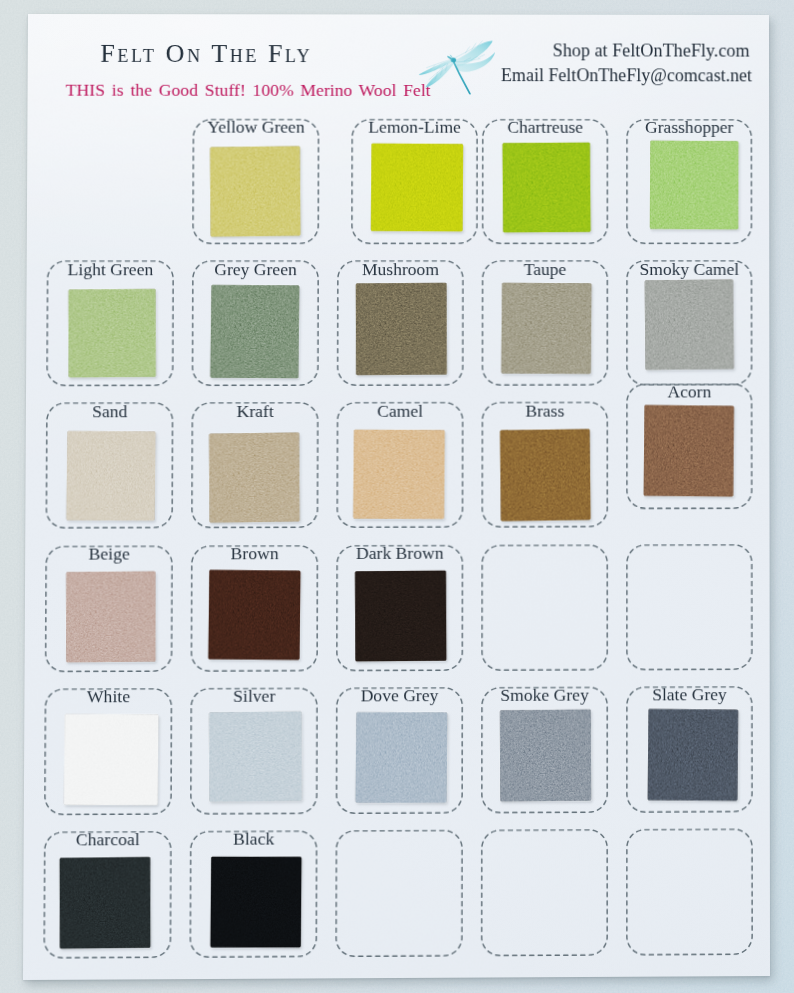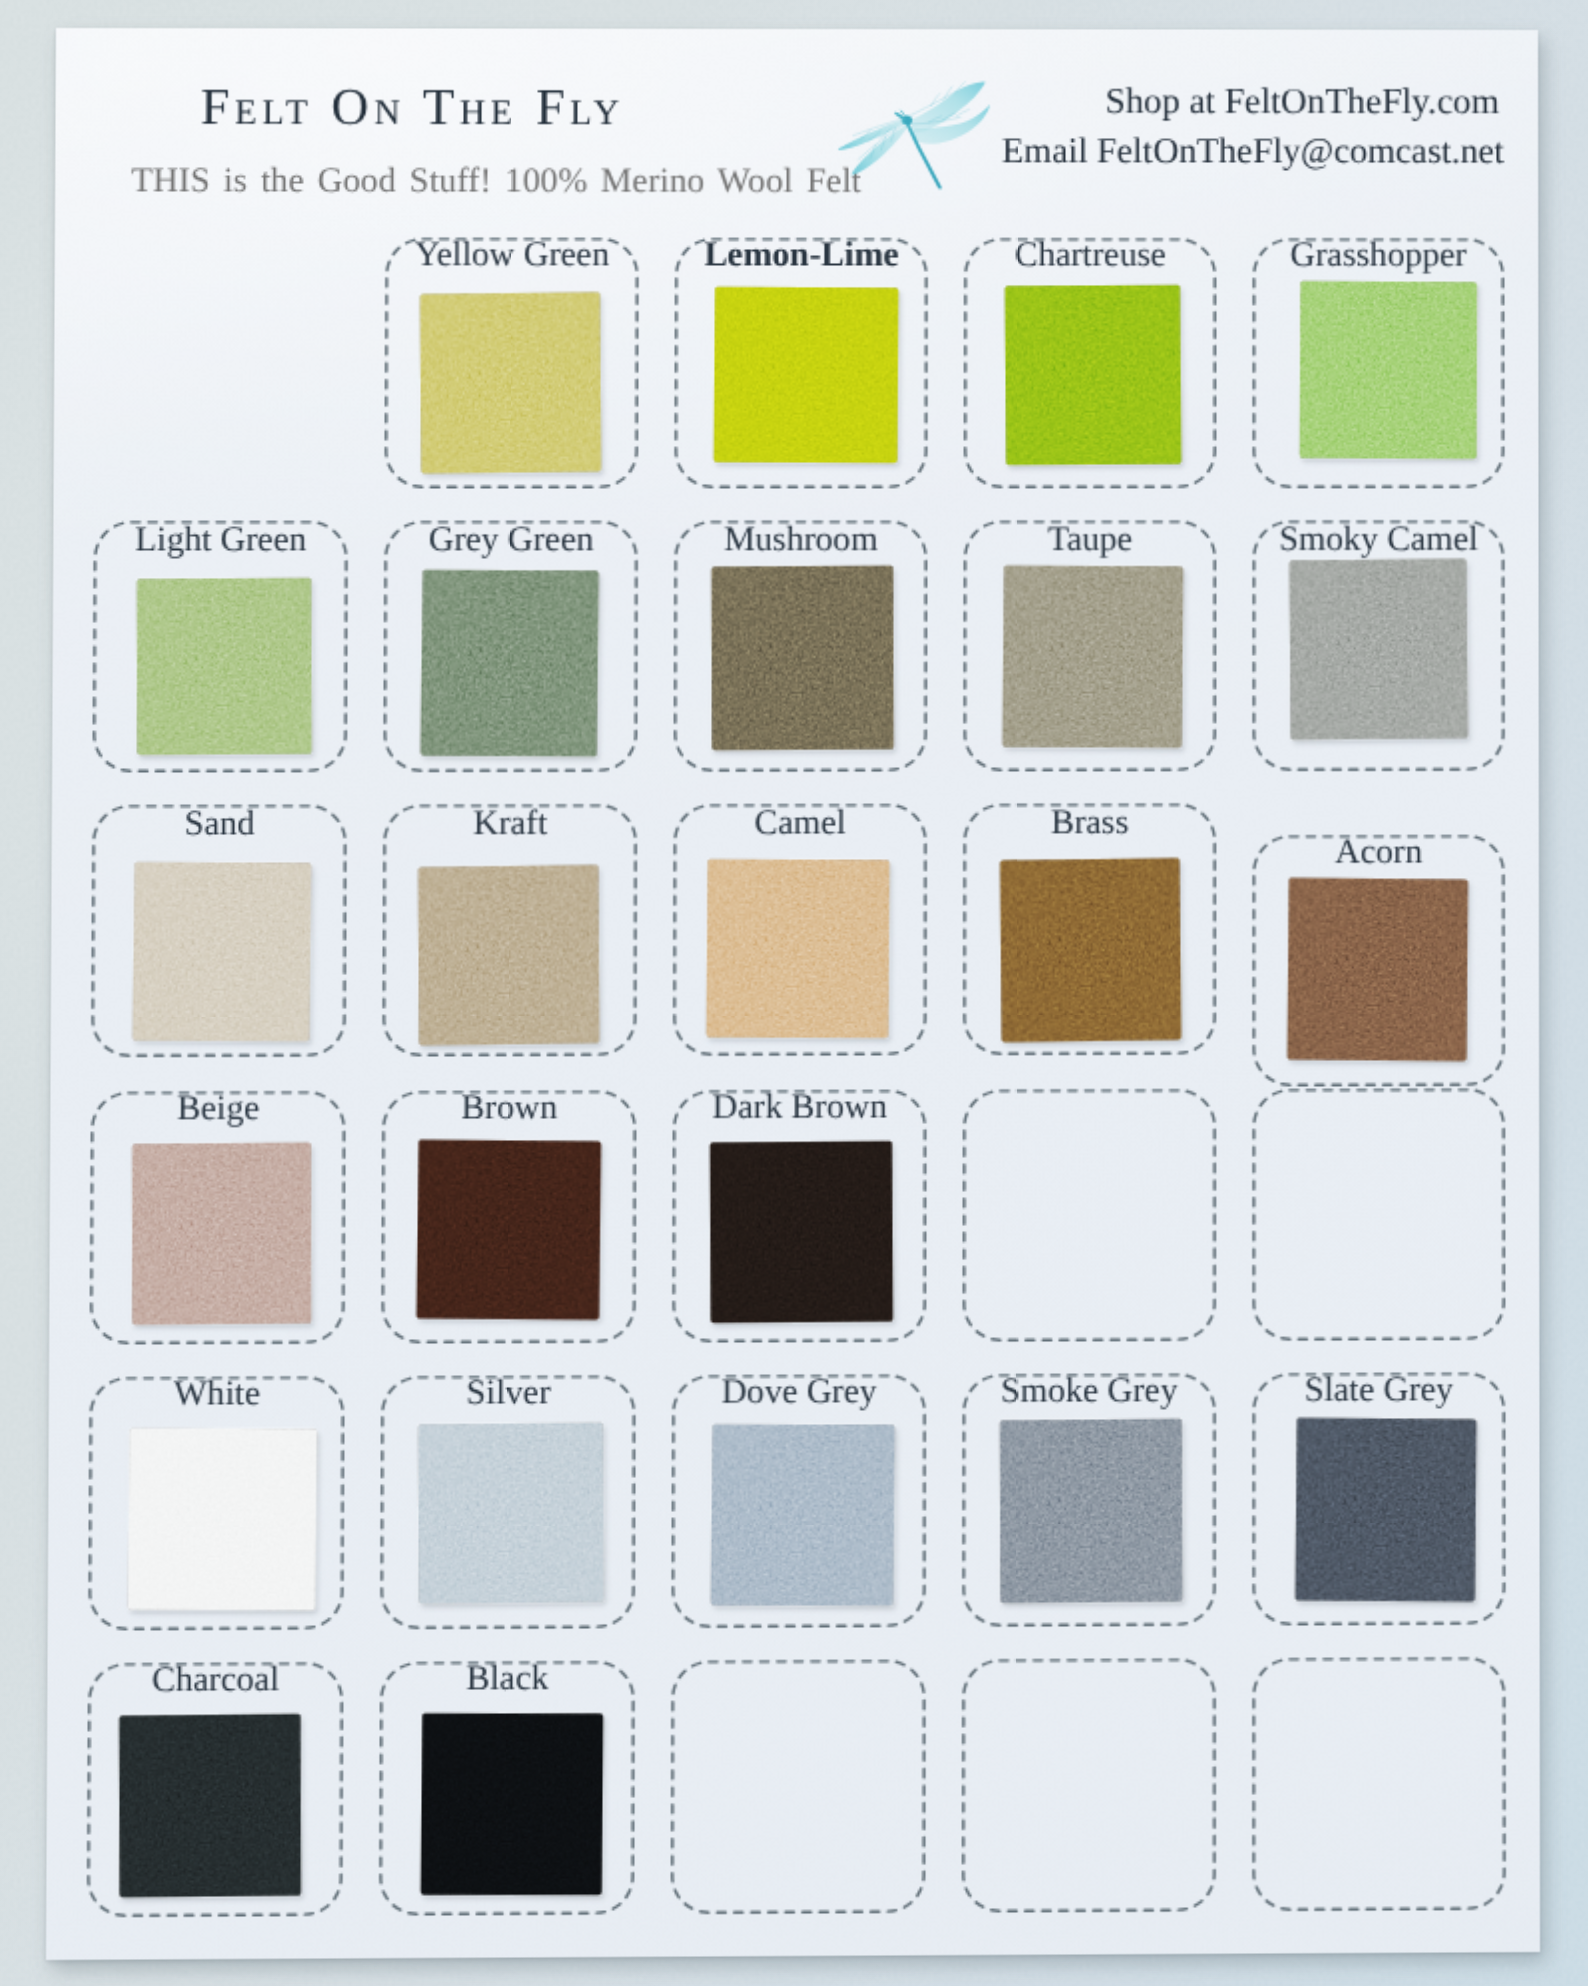--- a/index.html
+++ b/index.html
@@ -29,21 +29,21 @@
       linear-gradient(171deg, rgba(255,255,255,.40) 0%, rgba(255,255,255,.12) 20%, rgba(255,255,255,0) 46%, rgba(214,225,234,.05) 84%, rgba(208,219,229,.10) 100%),
       radial-gradient(120% 38% at 22% 1%, rgba(255,255,255,.50), rgba(255,255,255,0) 72%);
     pointer-events:none;}
   #card-grain{position:absolute;inset:0;opacity:.14;mix-blend-mode:overlay;pointer-events:none;}
 
   
   .hdr-title{position:absolute;left:99.5px;top:34.5px;
     font-size:26px;line-height:38px;letter-spacing:2.6px;color:#222e3a;
     font-variant:small-caps;white-space:nowrap;}
   .hdr-sub{position:absolute;left:65px;top:80.4px;
-    font-size:17.6px;line-height:20px;word-spacing:2.3px;letter-spacing:.05px;color:#737373;white-space:nowrap;}
+    font-size:17.6px;line-height:20px;word-spacing:2.3px;letter-spacing:.05px;color:#be185d;white-space:nowrap;}
   .hdr-shop{position:absolute;left:553px;top:39.5px;
     font-size:18.3px;line-height:20px;color:#25303c;white-space:nowrap;}
   .hdr-mail{position:absolute;left:501px;top:64.5px;
     font-size:18.1px;line-height:20px;color:#25303c;white-space:nowrap;}
 
   
   #dragonfly{position:absolute;left:414px;top:33px;width:86px;height:68px;}
 
   
   #grid{position:absolute;left:0;top:0;width:794px;height:993px;}
@@ -158,21 +158,21 @@
             <div class="cell-border"><svg width="127" height="126" viewBox="0 0 127 126">
                 <rect x="0.85" y="0.85" width="125.3" height="124.3" rx="18" ry="18" fill="none" stroke="#627079" stroke-width="1.45" stroke-dasharray="4.2 4.3" stroke-linecap="round"></rect>
               </svg></div>
             <div class="cell-label">Yellow Green</div>
             <div class="swatch" style="left: 18.4px; top: 28.4px; width: 89.5px; height: 90.4px; background: rgb(211, 205, 119); transform: rotate(-0.6deg); box-shadow: rgba(255, 255, 255, 0.3) 0px 0px 0px 0.7px, rgba(128, 138, 146, 0.32) 1.2px 1.9px 2.6px;">
               <div class="swatch-tex" style="filter:url(#feltA);opacity:.62;mix-blend-mode:overlay"></div>
               <div class="swatch-tex" style="filter:url(#feltB);opacity:.40;mix-blend-mode:overlay"></div>
               <div class="swatch-sh"></div>
             </div>
           </div>
-          <div class="cell" style="left: 337px; top: 119px; font-weight: bold;">
+          <div class="cell" style="left: 351px; top: 119px;">
             <div class="cell-border"><svg width="127" height="126" viewBox="0 0 127 126">
                 <rect x="0.85" y="0.85" width="125.3" height="124.3" rx="18" ry="18" fill="none" stroke="#627079" stroke-width="1.45" stroke-dasharray="4.2 4.3" stroke-linecap="round"></rect>
               </svg></div>
             <div class="cell-label">Lemon-Lime</div>
             <div class="swatch" style="left: 19.5px; top: 24.6px; width: 92.1px; height: 87.7px; background: rgb(200, 212, 15); transform: rotate(0.3deg); box-shadow: rgba(255, 255, 255, 0.3) 0px 0px 0px 0.7px, rgba(128, 138, 146, 0.32) 1.2px 1.9px 2.6px;">
               <div class="swatch-tex" style="filter:url(#feltA);opacity:.62;mix-blend-mode:overlay"></div>
               <div class="swatch-tex" style="filter:url(#feltB);opacity:.40;mix-blend-mode:overlay"></div>
               <div class="swatch-sh"></div>
             </div>
           </div>
@@ -290,21 +290,21 @@
             <div class="cell-border"><svg width="127" height="126" viewBox="0 0 127 126">
                 <rect x="0.85" y="0.85" width="125.3" height="124.3" rx="18" ry="18" fill="none" stroke="#627079" stroke-width="1.45" stroke-dasharray="4.2 4.3" stroke-linecap="round"></rect>
               </svg></div>
             <div class="cell-label">Brass</div>
             <div class="swatch" style="left: 19.1px; top: 27.2px; width: 90px; height: 90.5px; background: rgb(145, 108, 53); transform: rotate(-0.6deg); box-shadow: rgba(255, 255, 255, 0.3) 0px 0px 0px 0.7px, rgba(128, 138, 146, 0.32) 1.2px 1.9px 2.6px;">
               <div class="swatch-tex" style="filter:url(#feltA);opacity:.62;mix-blend-mode:overlay"></div>
               <div class="swatch-tex" style="filter:url(#feltB);opacity:.40;mix-blend-mode:overlay"></div>
               <div class="swatch-sh"></div>
             </div>
           </div>
-          <div class="cell" style="left: 627px; top: 419px; font-family: Liberation Serif, serif;">
+          <div class="cell" style="left: 627px; top: 385px; font-family: Liberation Serif, serif;">
             <div class="cell-border"><svg width="127" height="126" viewBox="0 0 127 126">
                 <rect x="0.85" y="0.85" width="125.3" height="124.3" rx="18" ry="18" fill="none" stroke="#627079" stroke-width="1.45" stroke-dasharray="4.2 4.3" stroke-linecap="round"></rect>
               </svg></div>
             <div class="cell-label">Acorn</div>
             <div class="swatch" style="left: 18.1px; top: 21.9px; width: 89.5px; height: 91px; background: rgb(140, 102, 75); transform: rotate(0.5deg); box-shadow: rgba(255, 255, 255, 0.3) 0px 0px 0px 0.7px, rgba(128, 138, 146, 0.32) 1.2px 1.9px 2.6px;">
               <div class="swatch-tex" style="filter:url(#feltA);opacity:.62;mix-blend-mode:overlay"></div>
               <div class="swatch-tex" style="filter:url(#feltB);opacity:.40;mix-blend-mode:overlay"></div>
               <div class="swatch-sh"></div>
             </div>
           </div>

